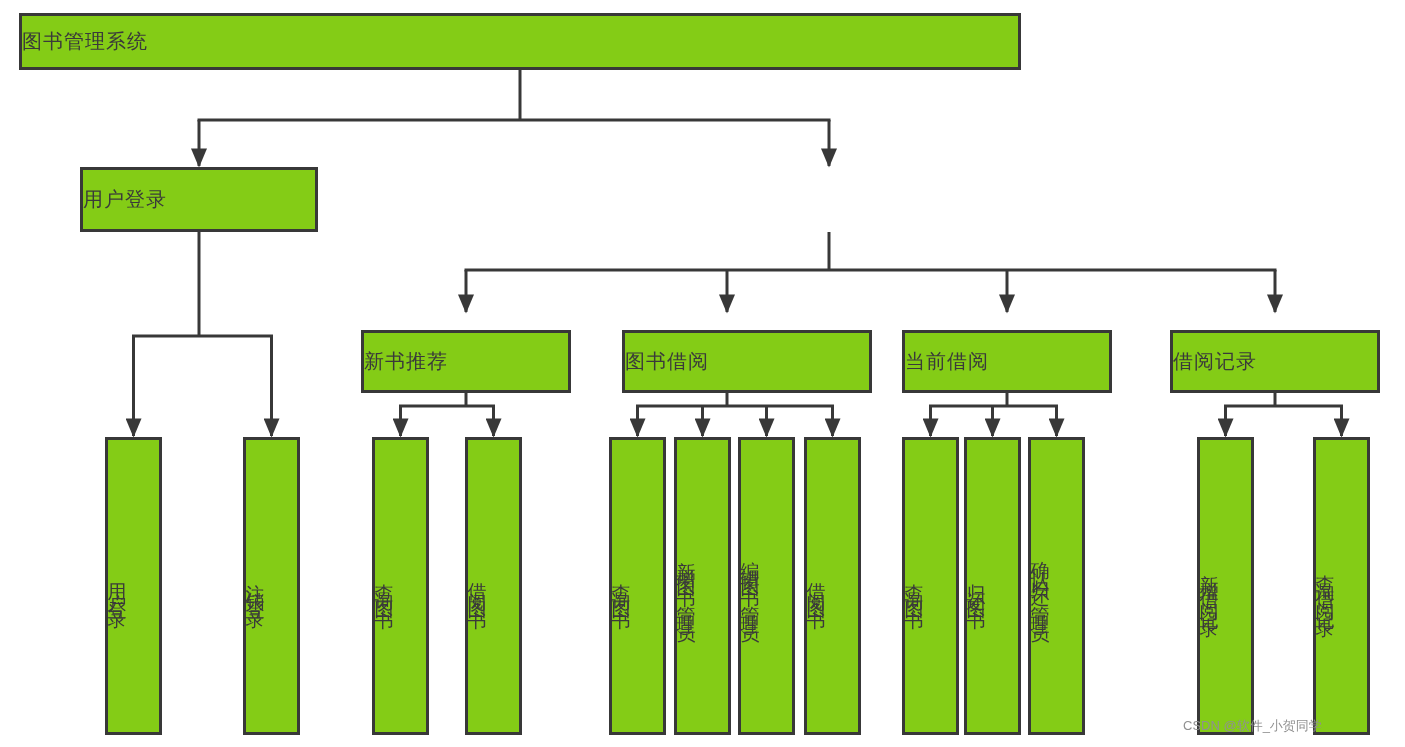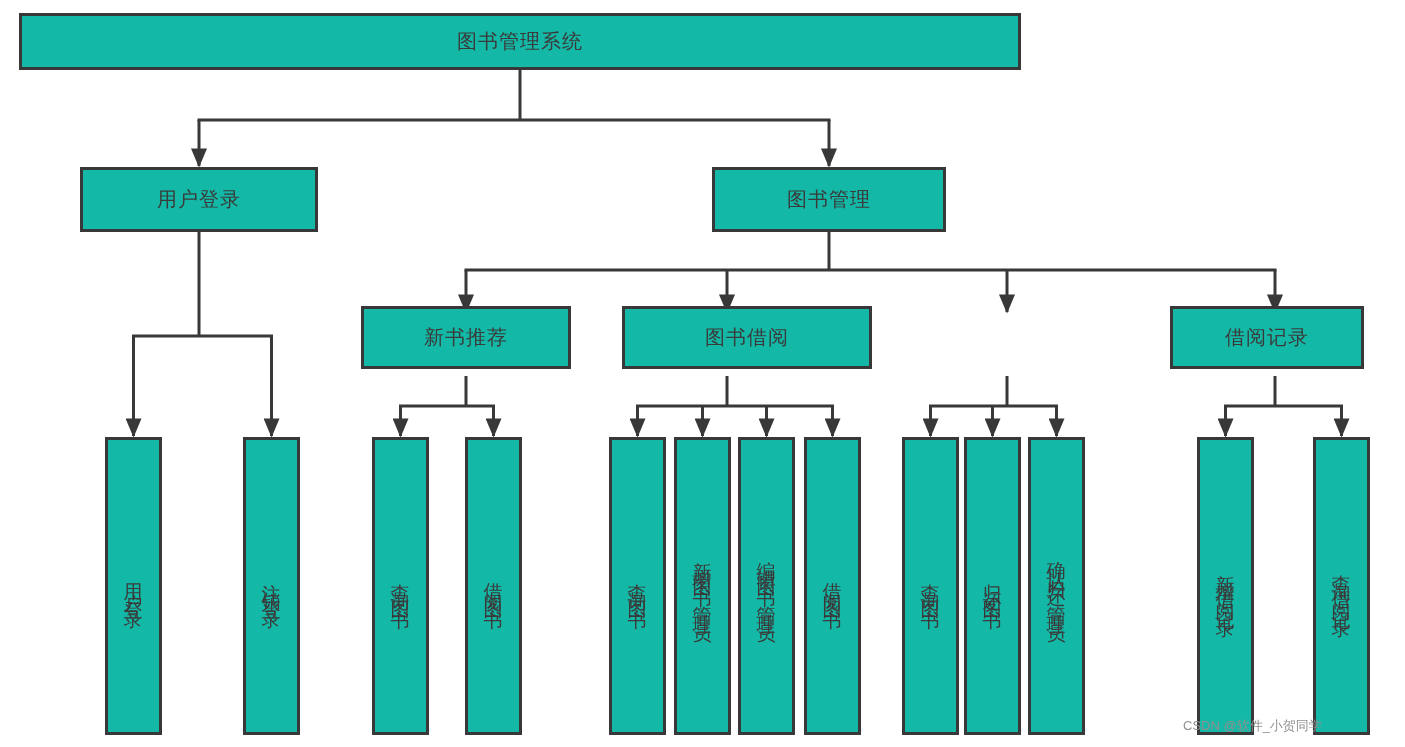--- a/index.html
+++ b/index.html
@@ -14,31 +14,31 @@
   #wires {
     position: absolute;
     left: 0; top: 0;
     width: 1405px; height: 747px;
     z-index: 1;
   }
   .node {
     position: absolute;
     box-sizing: border-box;
     border: 3px solid #383838;
-    background: #14b8a6;
+    background: #84cc16;
     display: flex;
     align-items: center;
-    justify-content: center;
+    justify-content: flex-start;
     color: #3a3a3a;
     z-index: 2;
   }
   .node.h { font-size: 20px; letter-spacing: 1px; }
   .node.root   { left: 19px;  top: 13px;  width: 1002px; height: 57px; }
   .node.lvl2   { top: 167px; height: 65px; }
-  .node.lvl3   { top: 306px; height: 63px; }
+  .node.lvl3   { top: 330px; height: 63px; }
   .node.leaf   { top: 437px; height: 298px; width: 57px; }
   .leaf .vtext {
     writing-mode: vertical-rl;
     text-orientation: mixed;
     font-size: 19px;
     letter-spacing: 9px;
     color: #3a3a3a;
     line-height: 1;
     white-space: nowrap;
   }
@@ -107,31 +107,31 @@
     <path class="wire" d="M1341.5 406 V436" marker-end="url(#arrow)"></path>
   </svg>
 
   <div class="node h root">
     <span>图书管理系统</span>
   </div>
 
   <div class="node h lvl2" style="left:80px;width:238px;">
     <span>用户登录</span>
   </div>
-  <div class="node h lvl2" style="left:712px;width:234px;">
-    <span>图书管理</span>
-  </div>
 
   <div class="node h lvl3" style="left:361px;width:210px;">
     <span>新书推荐</span>
   </div>
   <div class="node h lvl3" style="left:622px;width:250px;">
     <span>图书借阅</span>
   </div>
-  <div class="node h lvl3" style="left:1170px;width:194px;">
+  <div class="node h lvl3" style="left:902px;width:210px;">
+    <span>当前借阅</span>
+  </div>
+  <div class="node h lvl3" style="left:1170px;width:210px;">
     <span>借阅记录</span>
   </div>
 
   <div class="node leaf" style="left:105px;">
     <span class="vtext">用户登录</span>
   </div>
   <div class="node leaf" style="left:243px;">
     <span class="vtext">注销登录</span>
   </div>
   <div class="node leaf" style="left:372px;">

